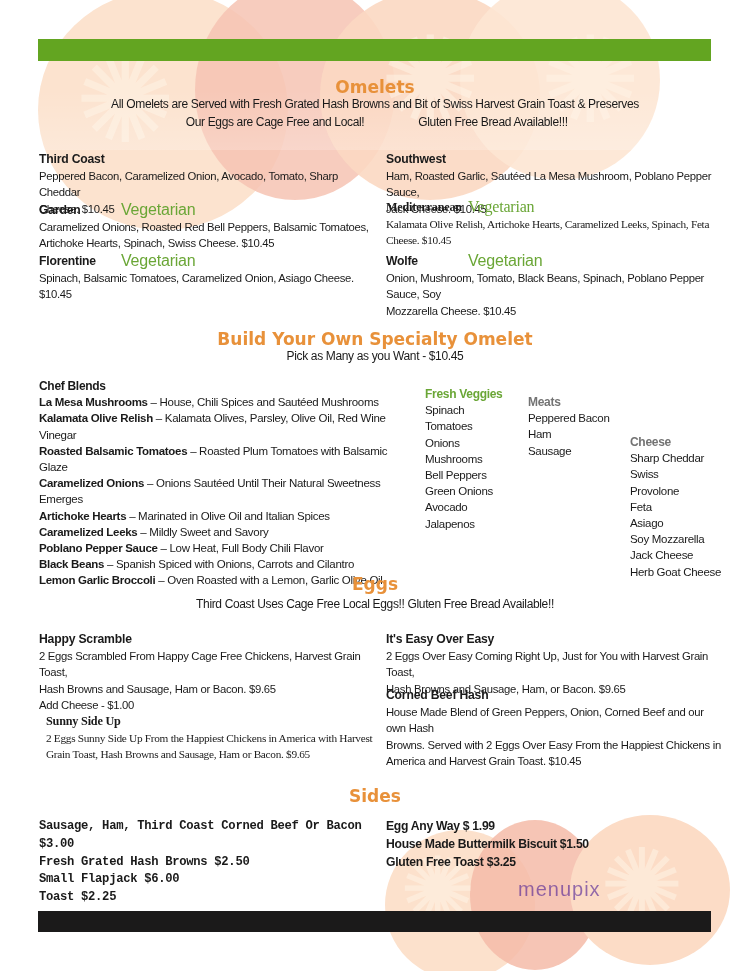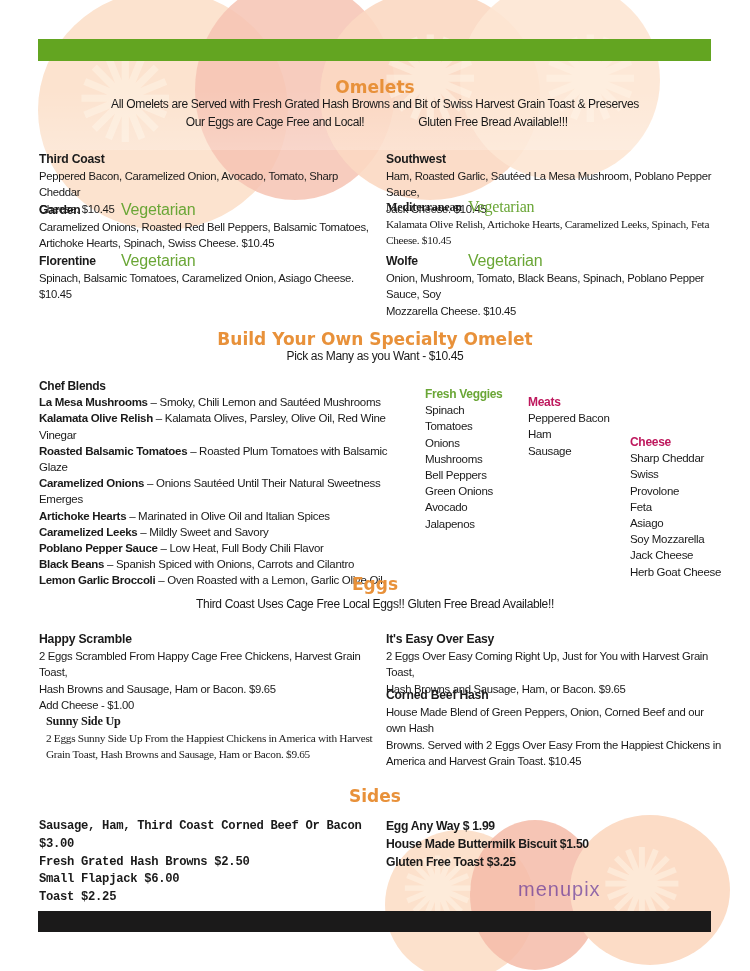--- a/index.html
+++ b/index.html
@@ -26,21 +26,21 @@
   .sub { position: absolute; width: 750px; text-align: center; font-size: 12px; left: 0;
          font-family: "Liberation Sans Narrow", "Liberation Sans", sans-serif; transform-origin: center; }
   .narrow { letter-spacing: -0.35px; }
 
   .item { position: absolute; font-size: 11.3px; line-height: 16.5px; letter-spacing: -0.3px; }
   .item .name { font-weight: bold; font-size: 12.2px; letter-spacing: -0.2px; }
   .item .veg { color: #6aa636; font-weight: normal; font-size: 16px; position: absolute; }
   .col { position: absolute; font-size: 11.5px; line-height: 16.2px; letter-spacing: -0.3px; }
   .col .hd { font-weight: bold; font-size: 12px; }
   .hd.green { color: #6aa636; }
-  .hd.orange { color: #be185d; }
+  .hd.orange { color: #737373; }
   .blend b { font-weight: bold; }
   .sides { position: absolute; font-size: 12.2px; font-weight: bold; line-height: 17.8px; letter-spacing: -0.3px; }
 </style>
 </head>
 <body>
 
 <div class="page">
 
   <div class="deco c1"></div>
   <div class="deco c2"></div>
@@ -92,21 +92,21 @@
     <div class="name"><span>Wolfe</span><span class="veg" style="left:82px;">Vegetarian</span></div>
     <div>Onion, Mushroom, Tomato, Black Beans, Spinach, Poblano Pepper Sauce, Soy</div>
     <div>Mozzarella Cheese.  $10.45</div>
   </div>
 
   <div class="sec-title" style="top:329px;">Build Your Own Specialty Omelet</div>
   <div class="sub narrow" style="top:349px;">Pick as Many as you Want - $10.45</div>
 
   <div class="col blend" style="left:39px; top:378px; width:370px;">
     <div class="hd">Chef Blends</div>
-    <div><b>La Mesa Mushrooms</b><span> – Smoky, Chili Lemon and Sautéed Mushrooms</span></div>
+    <div><b>La Mesa Mushrooms</b><span> – House, Chili Spices and Sautéed Mushrooms</span></div>
     <div><b>Kalamata Olive Relish</b><span> – Kalamata Olives, Parsley, Olive Oil, Red Wine Vinegar</span></div>
     <div><b>Roasted Balsamic Tomatoes</b><span> – Roasted Plum Tomatoes with Balsamic Glaze</span></div>
     <div><b>Caramelized Onions</b><span> – Onions Sautéed Until Their Natural Sweetness Emerges</span></div>
     <div><b>Artichoke Hearts</b><span> – Marinated in Olive Oil and Italian Spices</span></div>
     <div><b>Caramelized Leeks</b><span> – Mildly Sweet and Savory</span></div>
     <div><b>Poblano Pepper Sauce</b><span> – Low Heat, Full Body Chili Flavor</span></div>
     <div><b>Black Beans</b><span> – Spanish Spiced with Onions, Carrots and Cilantro</span></div>
     <div><b>Lemon Garlic Broccoli</b><span> – Oven Roasted with a Lemon, Garlic Olive Oil</span></div>
   </div>
 

